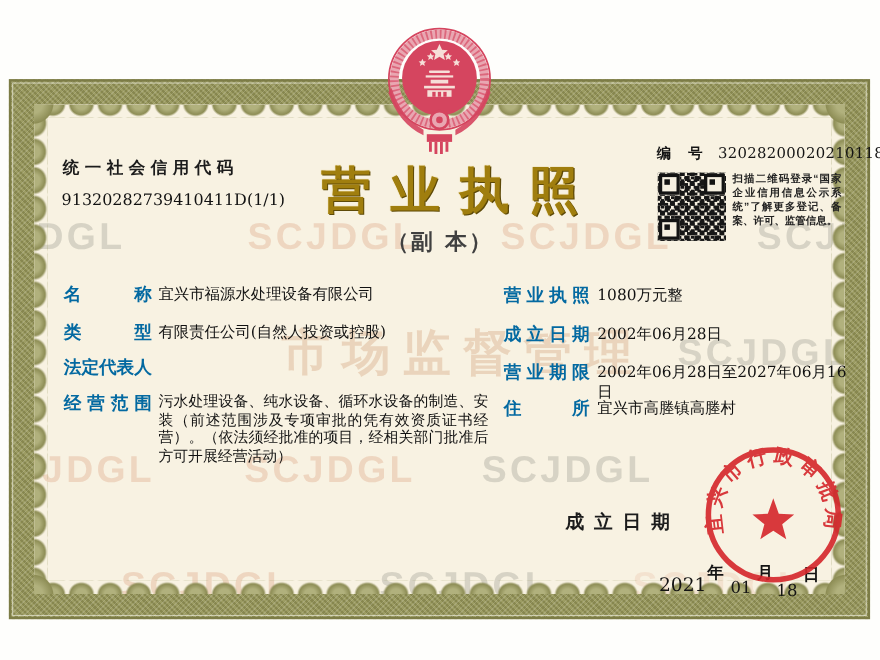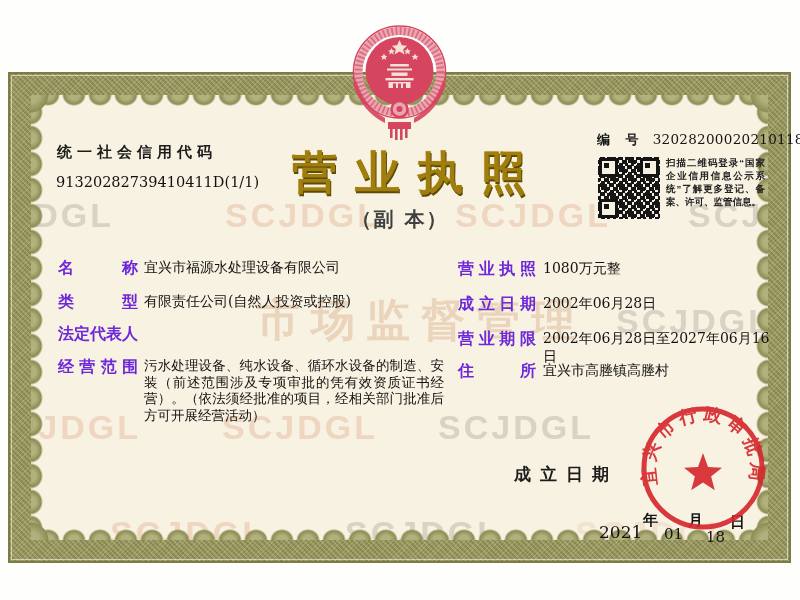--- a/index.html
+++ b/index.html
@@ -37,21 +37,21 @@
 
   
   .wm{position:absolute;z-index:1;font-weight:bold;letter-spacing:3px;font-size:34px;white-space:nowrap;pointer-events:none;}
   .wm-pink{color:rgba(219,156,121,.32);}
   .wm-gray{color:rgba(140,140,128,.30);}
   .wm-faint{color:rgba(219,156,121,.18);}
   .wm-center{font-size:44px;letter-spacing:11px;color:rgba(208,155,115,.34);font-family:"DejaVu Serif",serif;}
 
   
   .content{position:absolute;inset:0;z-index:30;}
-  .lbl{font-weight:bold;color:#6d28d9;font-size:16px;display:inline-block;text-align:justify;text-align-last:justify;}
+  .lbl{font-weight:bold;color:#0369a1;font-size:16px;display:inline-block;text-align:justify;text-align-last:justify;}
   .val{font-family:"DejaVu Serif",serif;color:#111;font-size:14px;}
   .abs{position:absolute;}
 
   .credit-label{left:57px;top:143px;font-size:15px;font-weight:bold;letter-spacing:5px;color:#1c1c1c;}
   .credit-code{left:56px;top:174px;font-size:14.5px;}
   .credit-page{}
 
   .title{left:240px;top:143px;width:320px;text-align:center;font-size:45px;font-weight:900;
     letter-spacing:18px;padding-left:18px;color:#a07e0e;
     text-shadow:1px 1.5px 0 #5e4a08,0 0 1px #caa72f;font-family:"DejaVu Serif",serif;}

